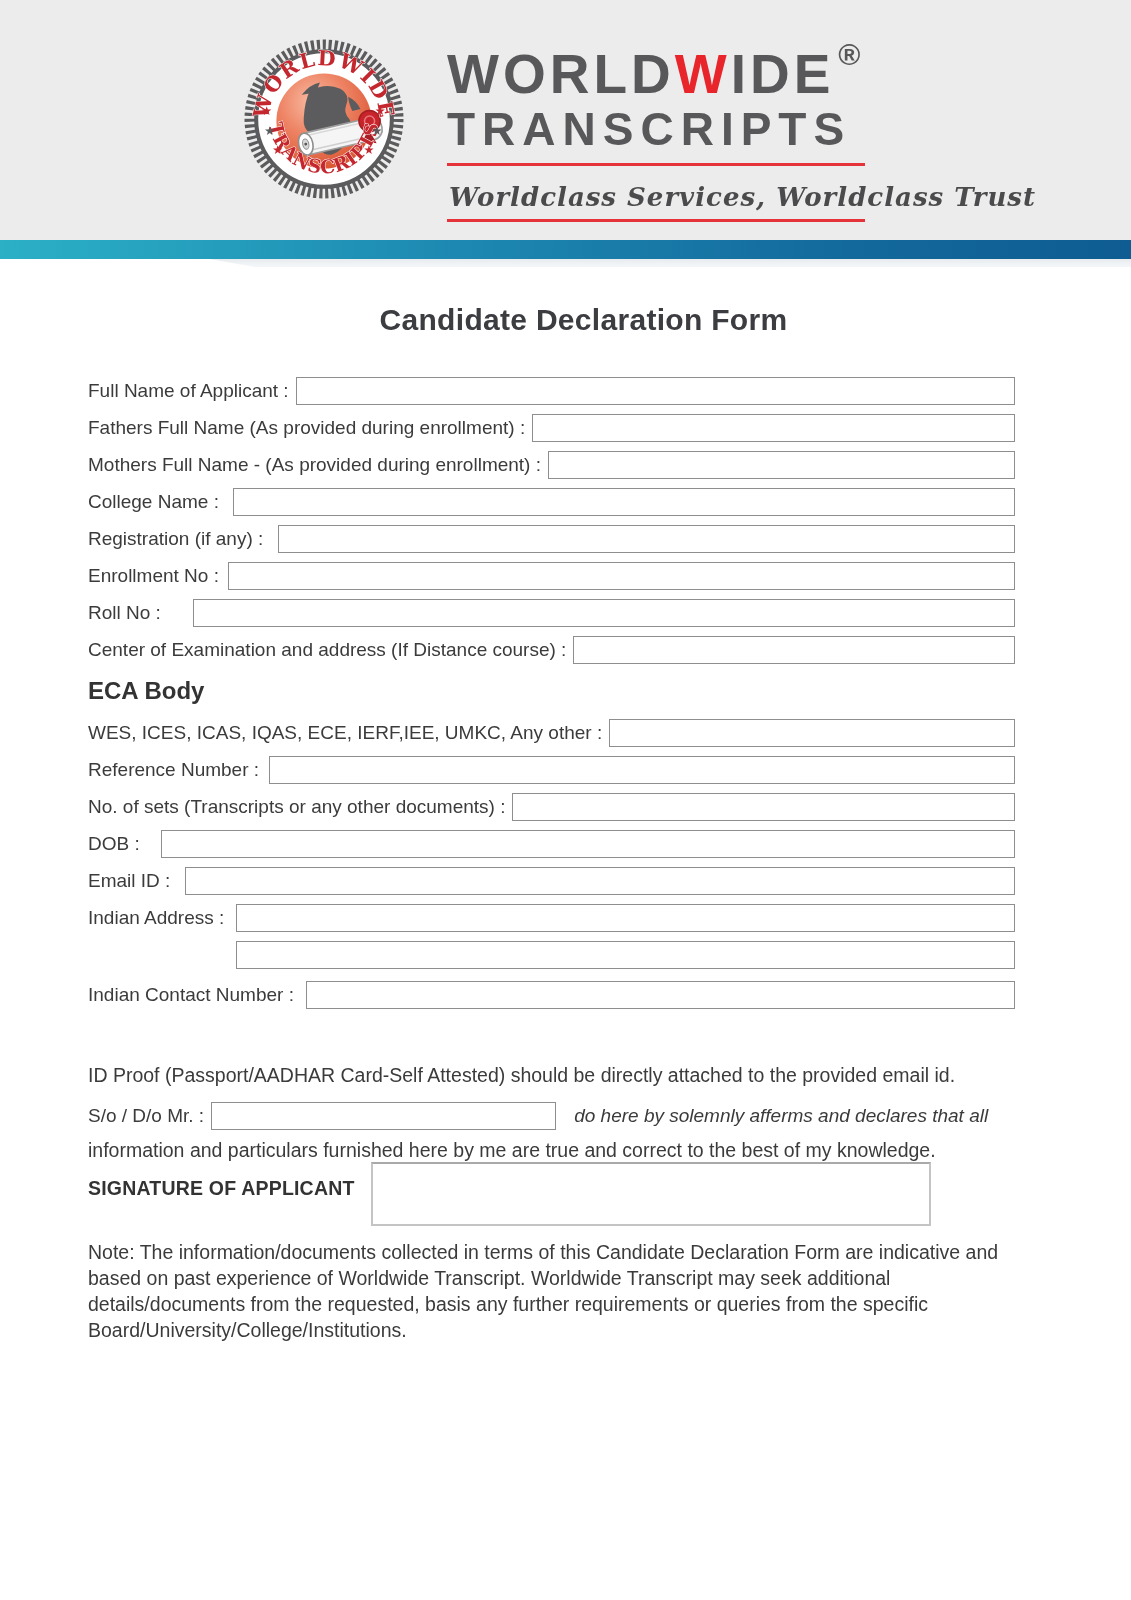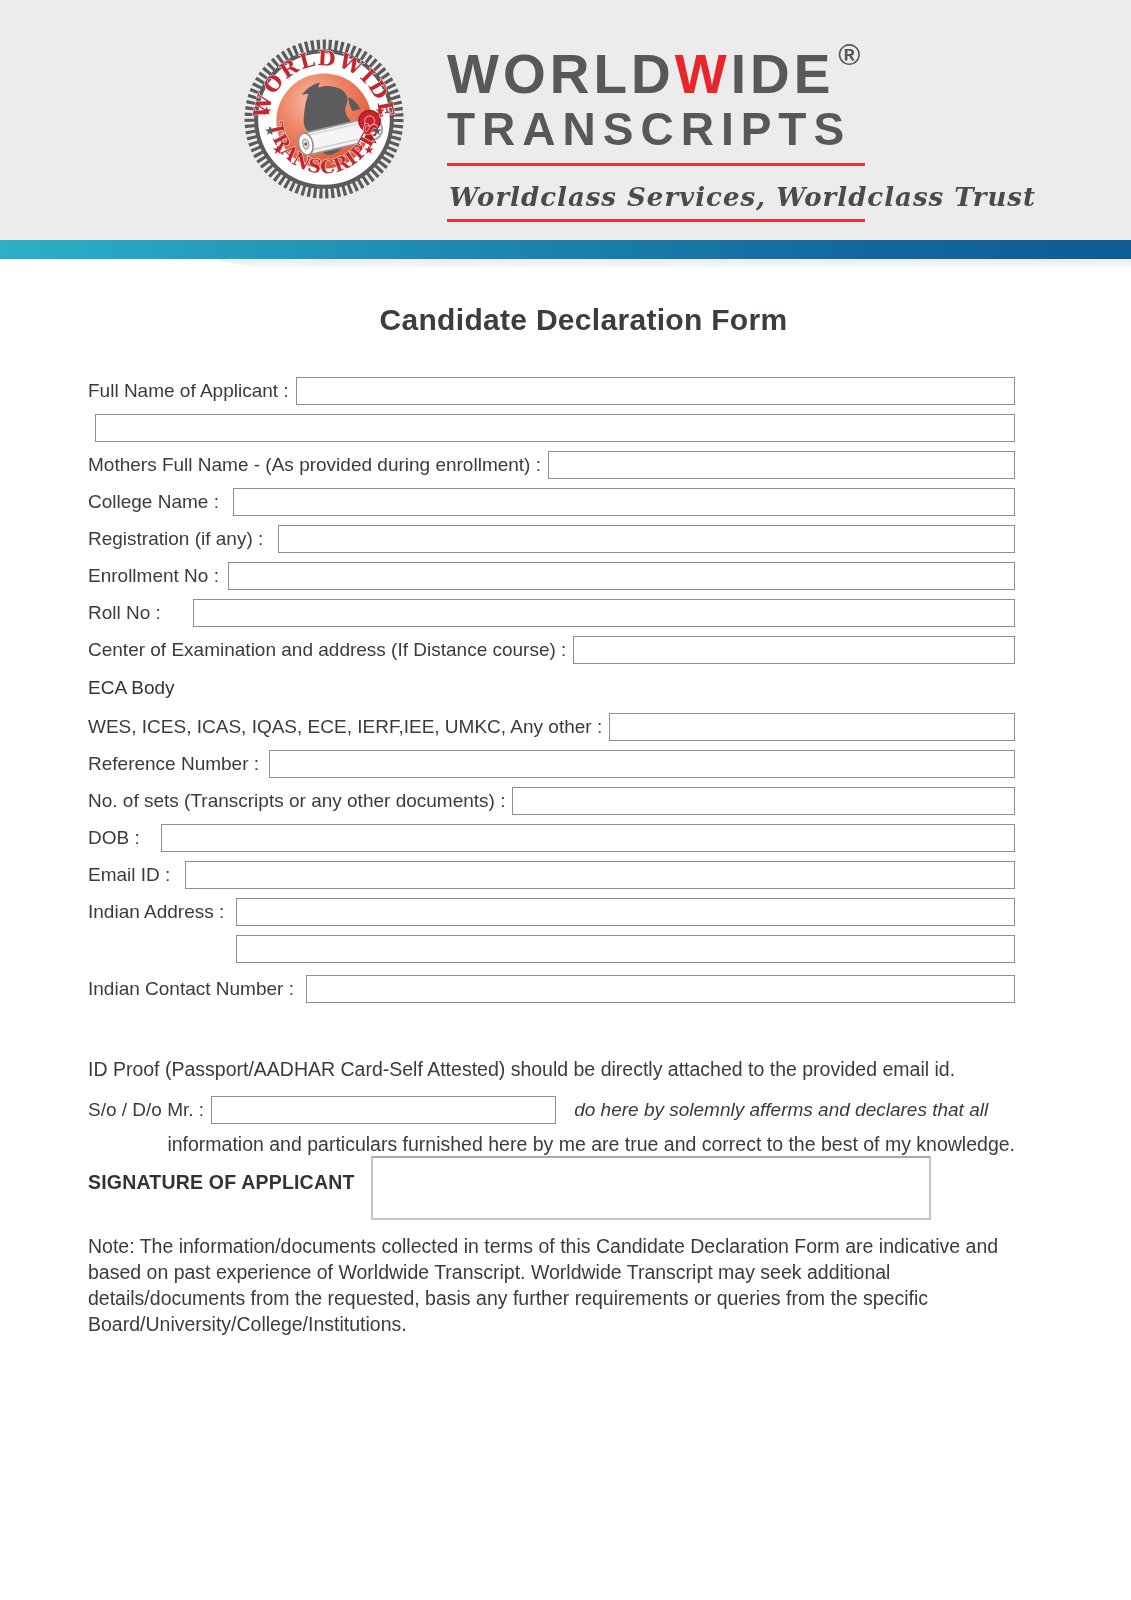--- a/index.html
+++ b/index.html
@@ -26,26 +26,26 @@
 
   
   .title{margin:36px 0 0 0;text-align:center;font-size:30px;font-weight:800;color:#3b3d40;letter-spacing:0.3px;padding-left:36px;}
 
   
   .form{margin:40px 116px 0 88px;font-size:19px;}
   .row{display:flex;align-items:center;margin-bottom:9px;}
   .lbl{white-space:nowrap;color:#3b3b3b;line-height:28px;}
   .lbl.ghost{visibility:hidden;}
   .fbox{flex:1 1 auto;height:28px;margin-left:7px;border:1.5px solid #8e8e8e;background:#fff;box-sizing:border-box;border-radius:0;font:inherit;font-size:17px;padding:0 6px;color:#222;outline:none;min-width:0;}
-  .heading{font-weight:400;font-size:19px;color:#333;margin:13px 0 14px 0;}
+  .heading{font-weight:700;font-size:24px;color:#333;margin:13px 0 14px 0;}
   .spacer-block{height:46px;}
   .plain{margin:0 0 15px 0;color:#3b3b3b;font-size:19.5px;}
   .so-input{flex:0 0 auto;width:345px;}
   .after-text{white-space:nowrap;margin-left:18px;color:#3b3b3b;font-style:italic;}
-  .decl-line2{margin:4px 0 0 0;color:#3b3b3b;font-size:19.5px;text-align:right;}
+  .decl-line2{margin:4px 0 0 0;color:#3b3b3b;font-size:19.5px;}
 
   .sig-row{display:flex;align-items:center;}
   .sig-lbl{flex:none;width:283px;font-weight:700;font-size:19.5px;color:#333;padding-bottom:12px;letter-spacing:0.2px;}
   .sig-box{flex:none;width:560px;height:64px;background:#fff;border:2px solid #c4c4c4;border-top-color:#a9a9a9;box-sizing:border-box;}
 
   .note{margin:13px 0 0 0;max-width:925px;font-size:19.5px;line-height:26px;color:#3b3b3b;}
 </style>
 </head>
 <body>
 
@@ -122,20 +122,21 @@
     <h1 class="title">Candidate Declaration Form</h1>
 
     <div class="form">
 
       <div class="row">
         <label class="lbl">Full Name of Applicant :</label>
         <input class="fbox" type="text" value="" style="">
       </div>
 
       <div class="row">
+        <label class="lbl">Fathers Full Name (As provided during enrollment) :</label>
         <input class="fbox" type="text" value="" style="">
       </div>
 
       <div class="row">
         <label class="lbl">Mothers Full Name - (As provided during enrollment) :</label>
         <input class="fbox" type="text" value="" style="">
       </div>
 
       <div class="row">
         <label class="lbl">College Name :</label>

